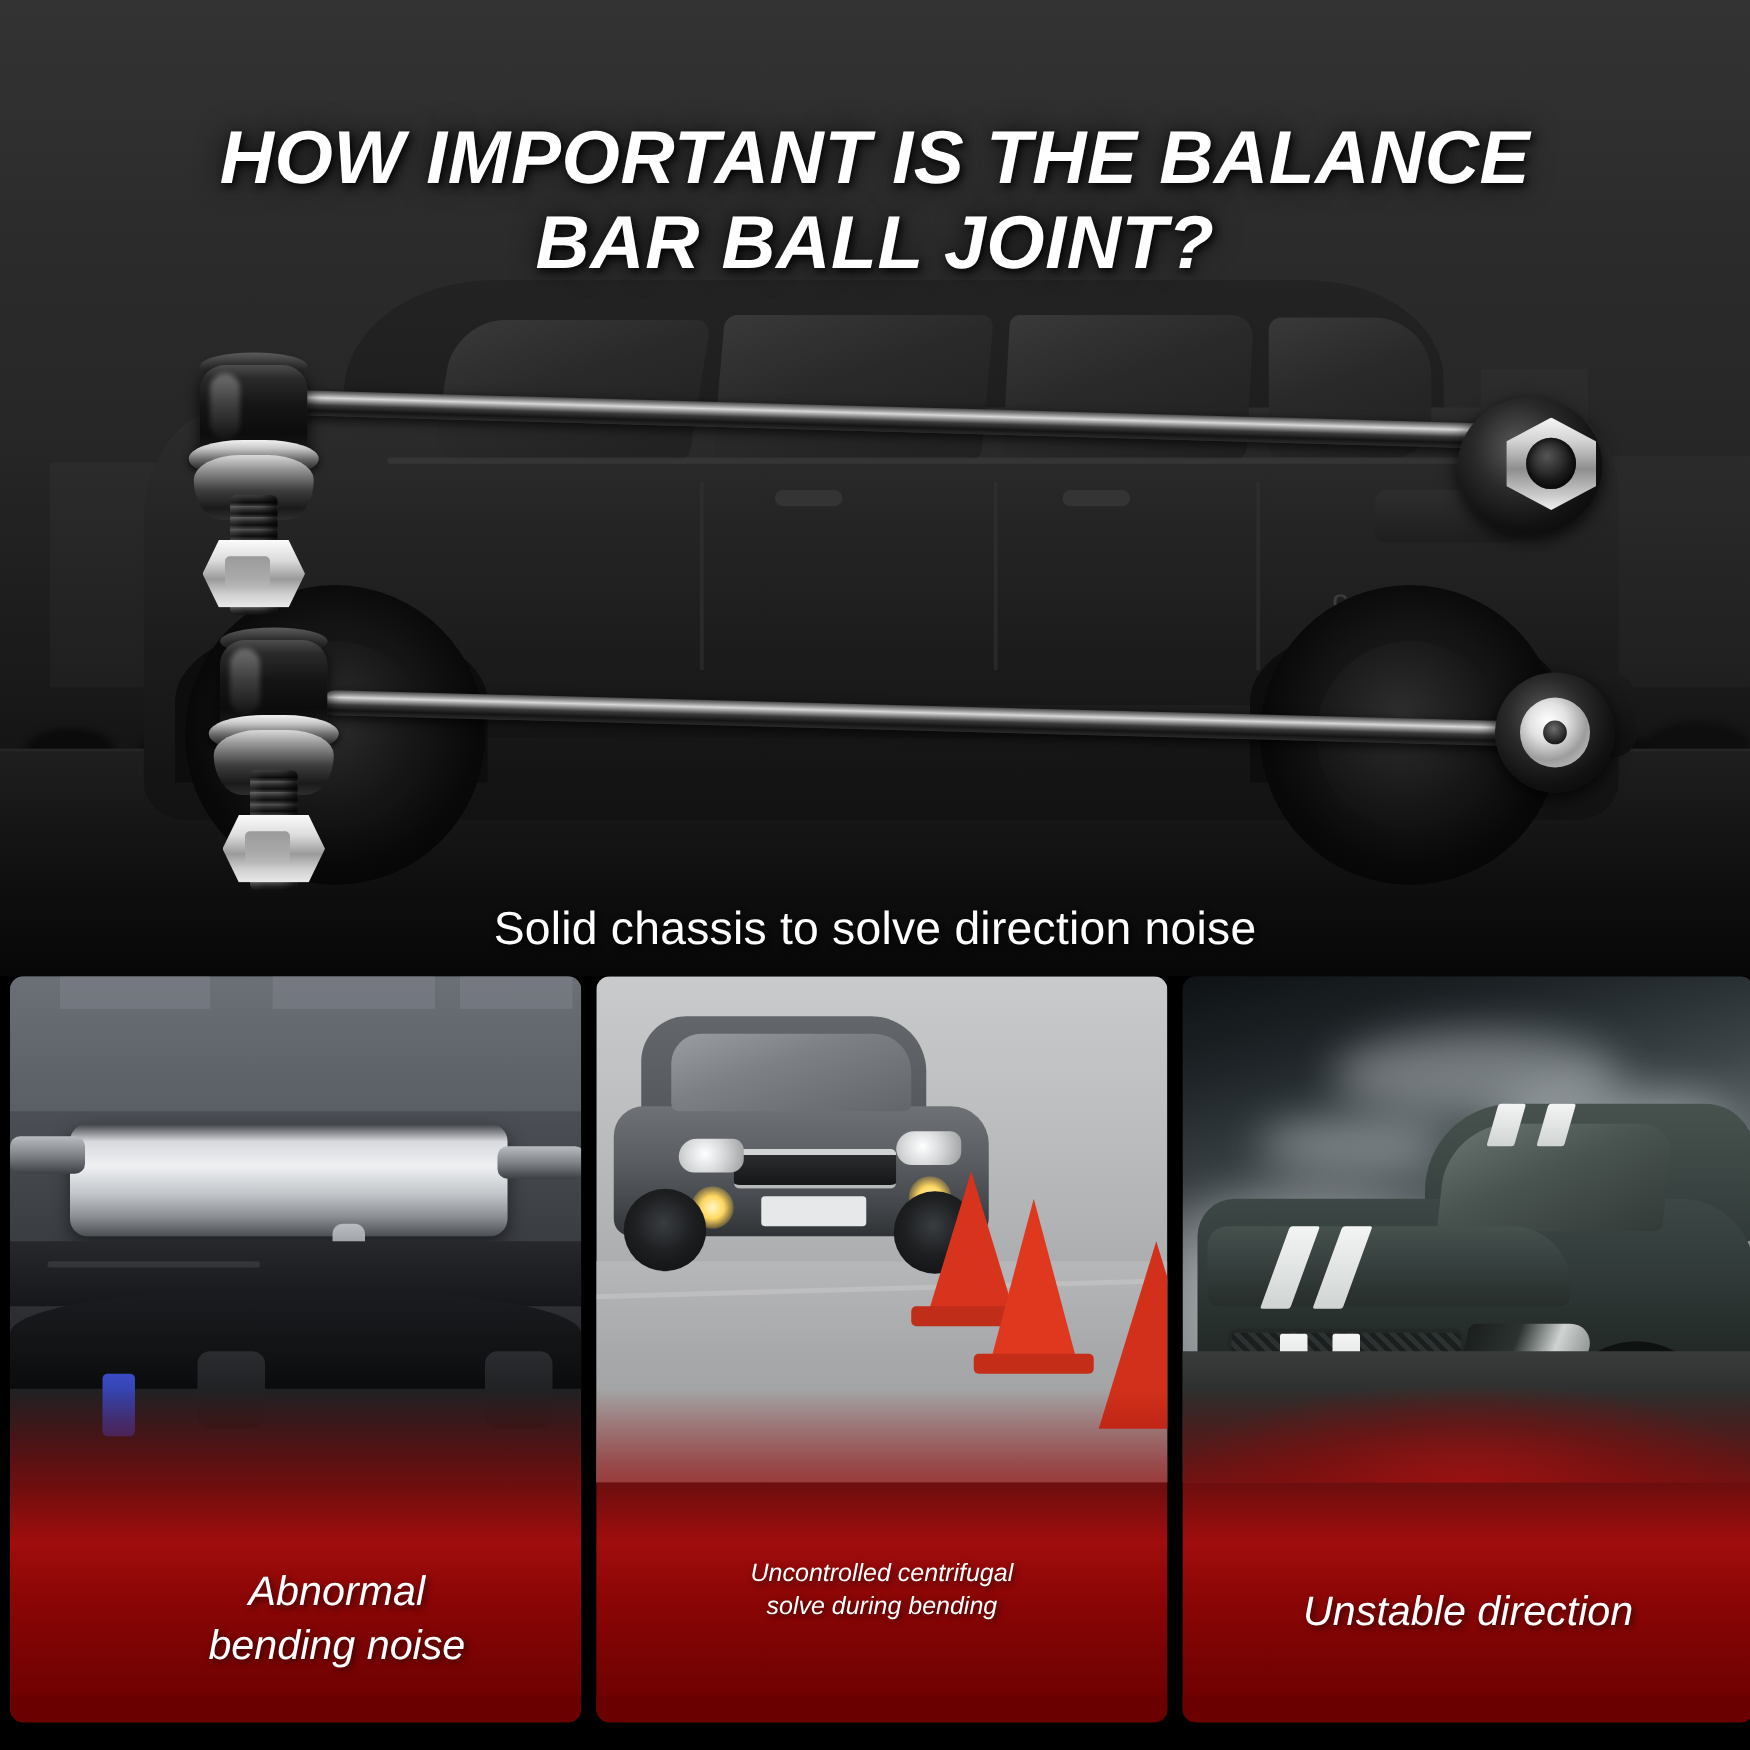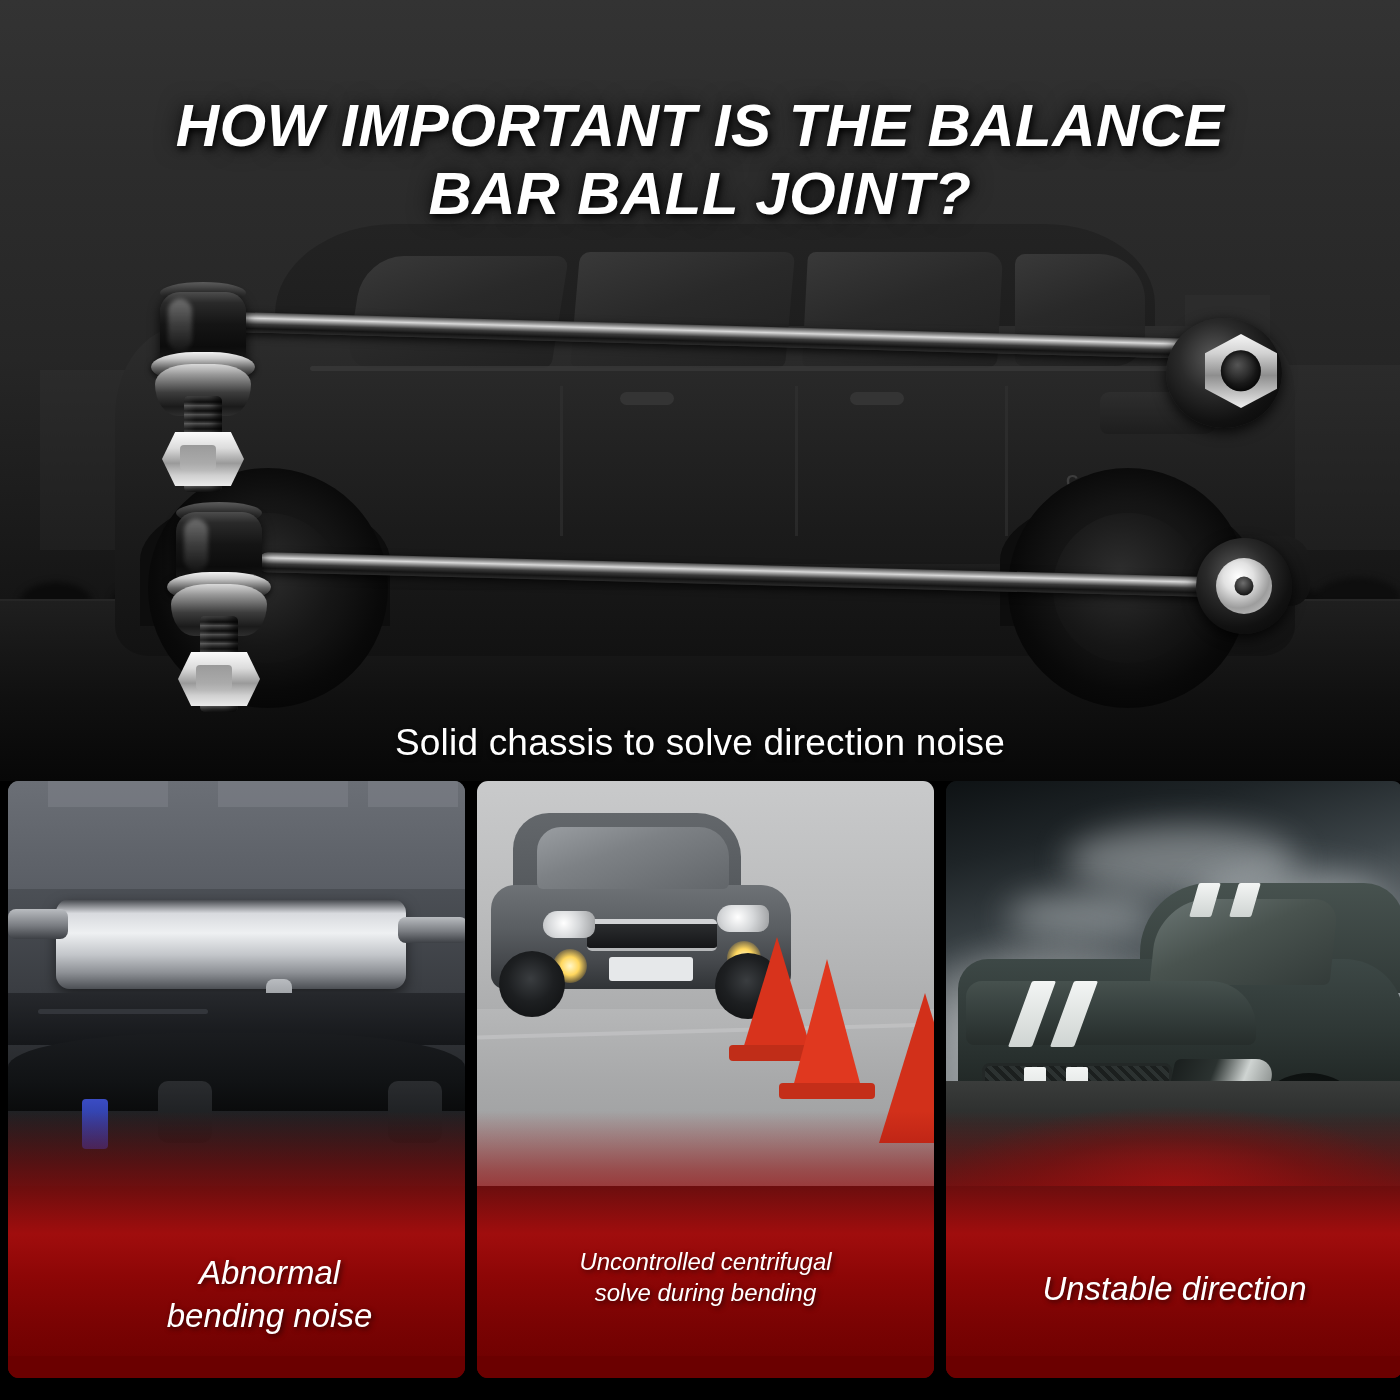--- a/index.html
+++ b/index.html
@@ -126,21 +126,21 @@
 
   .redwash { position:absolute; left:0; top:330px; width:100%; height:267px;
              background:linear-gradient(180deg,rgba(150,10,10,0) 0%,rgba(150,12,12,.55) 22%,
                         #a00d0d 46%,#8d0606 62%,#7a0303 80%,#6b0000 100%); }
   .redbody { position:absolute; left:0; top:575px; width:100%; height:22px; background:#6b0000; }
 
   .caption { position:absolute; left:0; right:0; text-align:center; color:#fff;
              font-style:italic; font-size:33px; line-height:1.3;
              text-shadow:2px 2px 5px rgba(0,0,0,.6); }
   .cap1 { top:1252px; }
-  .cap2 { top:1246px; font-size:24px; }
+  .cap2 { top:1246px; font-size:20px; }
   .cap3 { top:1268px; }
   .capwrap { position:absolute; left:0; top:0; width:1400px; height:1400px; pointer-events:none; }
 
   
   .uc-bg { position:absolute; inset:0; background:linear-gradient(180deg,#5e6268 0%,#4c5056 26%,#3a3d42 52%,#232528 76%,#131416 100%); }
   .uc-floor { position:absolute; left:0; top:0; width:100%; height:108px;
               background:linear-gradient(180deg,#6b6f76,#5a5e65); }
   .uc-floor span { position:absolute; top:0; height:26px; background:#7d8188; opacity:.55; }
   .muffler { position:absolute; left:48px; top:118px; width:350px; height:90px;
              background:linear-gradient(180deg,#3d4045 0%,#d8dade 16%,#eef0f2 38%,#c3c6ca 62%,#8d9095 82%,#4c4f54 100%);

